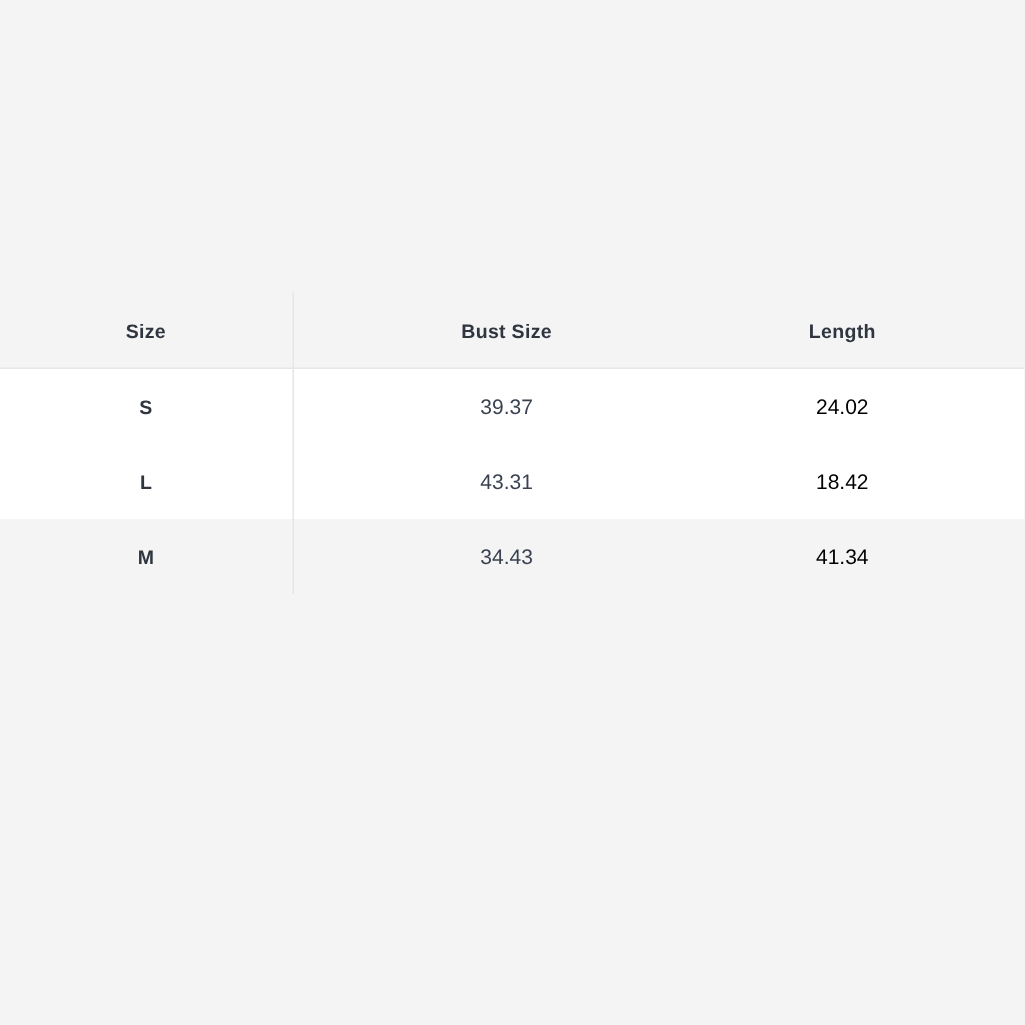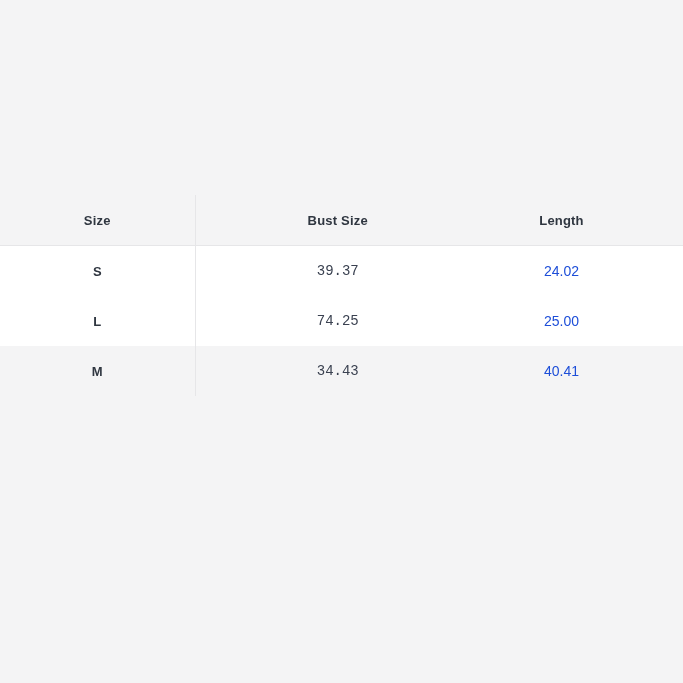--- a/index.html
+++ b/index.html
@@ -88,27 +88,26 @@
     text-align: center;
     font-weight: bold;
     font-size: 13px;
     color: #2f3640;
     border-right: 1px solid #e6e6e8;
   }
   tbody td.cell-bust {
     text-align: center;
     font-size: 14px;
     color: #3a4150;
-    font-family: Liberation Mono, monospace;
   }
   tbody td.cell-length {
     text-align: center;
     padding-right: 40px;
     font-size: 14px;
-    color: #1d4ed8;
+    color: #000000;
   }
 </style>
 </head>
 <body>
 
 <div id="page">
 
   <div id="size-table-wrap">
     <table class="size-table">
       <colgroup>
@@ -126,25 +125,25 @@
       </thead>
 
       <tbody>
         <tr class="row-odd">
           <td class="cell-size">S</td>
           <td class="cell-bust">39.37</td>
           <td class="cell-length">24.02</td>
         </tr>
         <tr class="row-odd">
           <td class="cell-size">L</td>
-          <td class="cell-bust">74.25</td>
-          <td class="cell-length">25.00</td>
+          <td class="cell-bust">43.31</td>
+          <td class="cell-length">18.42</td>
         </tr>
         <tr class="row-even">
           <td class="cell-size">M</td>
           <td class="cell-bust">34.43</td>
-          <td class="cell-length">40.41</td>
+          <td class="cell-length">41.34</td>
         </tr>
       </tbody>
     </table>
   </div>
 
 </div>
 
 </body></html>

